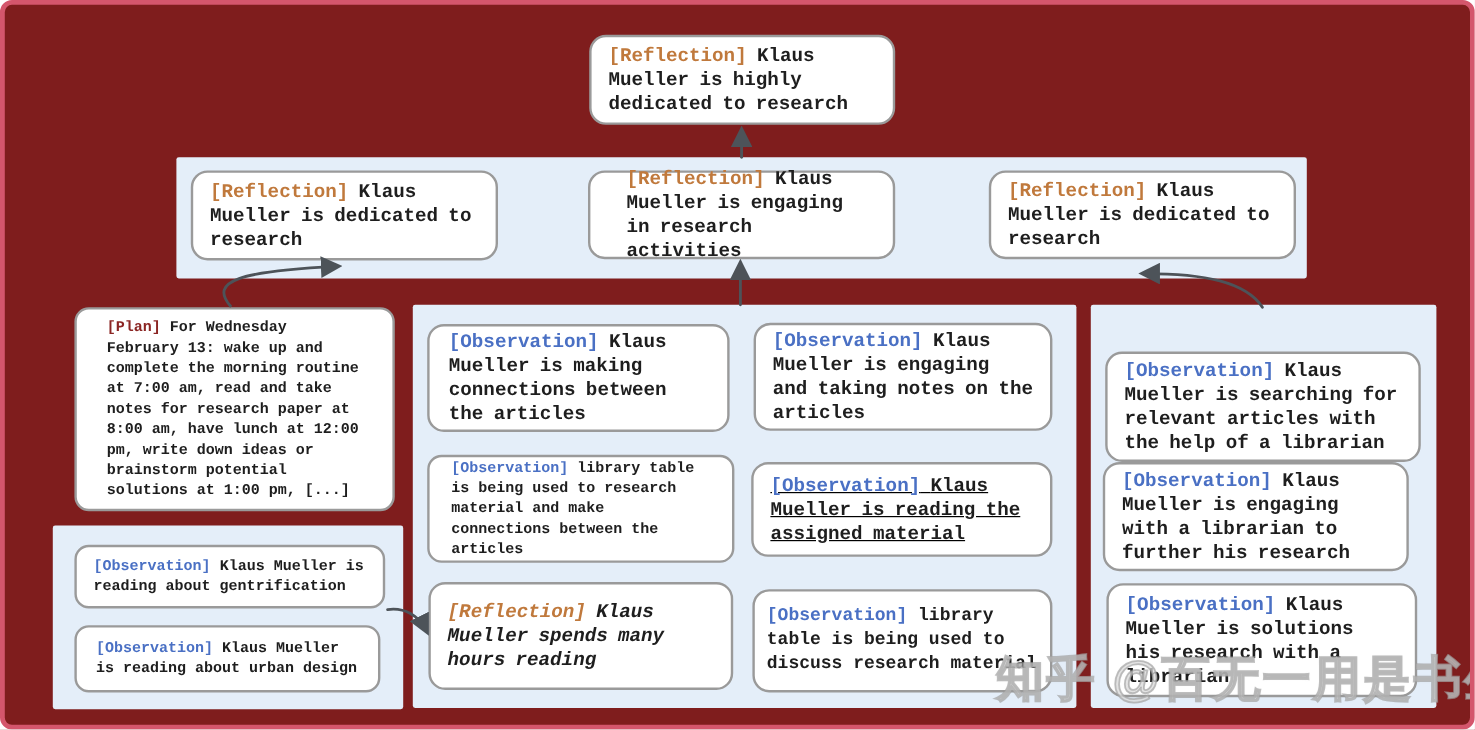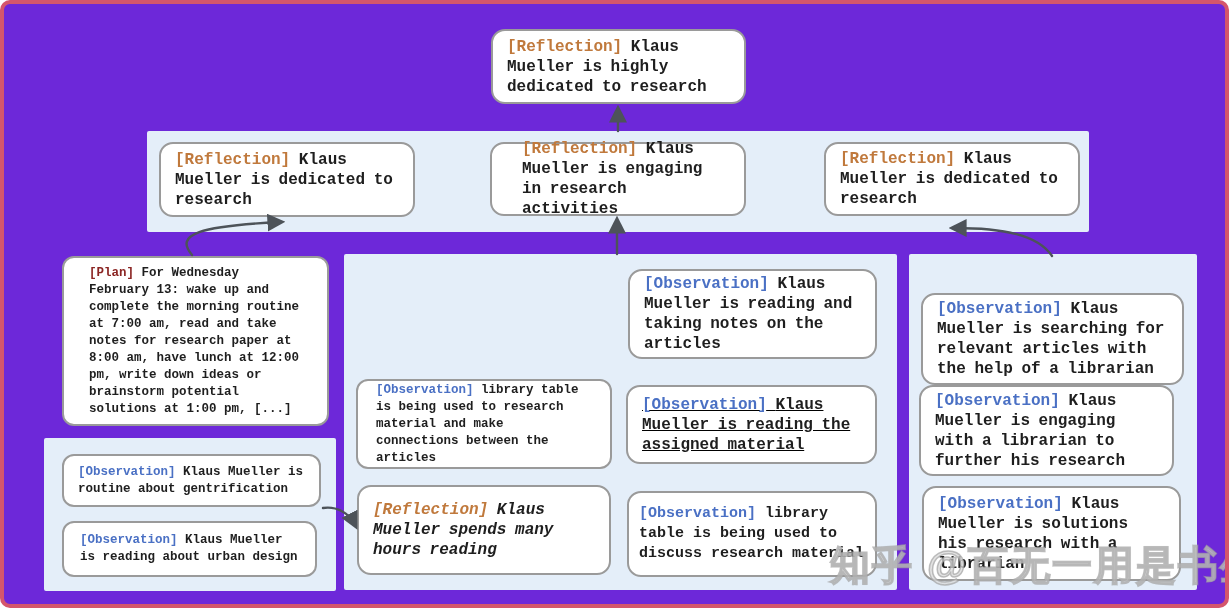--- a/index.html
+++ b/index.html
@@ -1,20 +1,20 @@
 <!DOCTYPE html>
 <html><head>
 <meta charset="utf-8">
 <style>
   html,body{margin:0;padding:0;background:#ffffff;}
   .frame{
     position:relative;
     width:1229px;height:608px;
     box-sizing:border-box;
-    background:#6d28d9;
+    background:#7f1d1d;
     border:4px solid #d4566c;
     border-radius:10px;
     overflow:hidden;
     font-family:"Liberation Mono","DejaVu Sans Mono",monospace;
   }
   .band{
     position:absolute;
     background:#e4eef9;
     border-radius:2px;
   }
@@ -102,39 +102,43 @@
       <span>Klaus Mueller is dedicated to research</span></p>
   </div>
 
   <div class="node sm" style="left:58px;top:252px;width:267px;height:170px;padding:8px 25px;justify-content:center;">
     <p><span class="tag-plan">[Plan]</span>
       <span>For Wednesday February 13: wake up and complete the morning routine at 7:00 am, read and take notes for research paper at 8:00 am, have lunch at 12:00 pm, write down ideas or brainstorm potential solutions at 1:00 pm, [...]</span></p>
   </div>
 
   <div class="node sm" style="left:58px;top:450px;width:259px;height:53px;">
     <p><span class="tag-observation">[Observation]</span>
-      <span>Klaus Mueller is routine about gentrification</span></p>
+      <span>Klaus Mueller is reading about gentrification</span></p>
   </div>
   <div class="node sm" style="left:58px;top:517px;width:255px;height:56px;padding:16px 16px;">
     <p><span class="tag-observation">[Observation]</span>
       <span>Klaus Mueller is reading about urban design</span></p>
   </div>
 
+  <div class="node" style="left:352px;top:266px;width:252px;height:90px;padding:8px 16px;">
+    <p><span class="tag-observation">[Observation]</span>
+      <span>Klaus Mueller is making connections between the articles</span></p>
+  </div>
   <div class="node sm" style="left:352px;top:375px;width:256px;height:90px;padding:8px 18px;">
     <p><span class="tag-observation">[Observation]</span>
       <span>library table is being used to research material and make connections between the articles</span></p>
   </div>
   <div class="node" style="left:353px;top:481px;width:254px;height:90px;font-style:italic;">
     <p><span class="tag-reflection">[Reflection]</span>
       <span>Klaus Mueller spends many hours reading</span></p>
   </div>
 
   <div class="node" style="left:624px;top:265px;width:249px;height:90px;">
     <p><span class="tag-observation">[Observation]</span>
-      <span>Klaus Mueller is reading and taking notes on the articles</span></p>
+      <span>Klaus Mueller is engaging and taking notes on the articles</span></p>
   </div>
   <div class="node" style="left:622px;top:381px;width:251px;height:79px;text-decoration:underline;">
     <p><span class="tag-observation">[Observation]</span>
       <span>Klaus Mueller is reading the assigned material</span></p>
   </div>
   <div class="node md" style="left:623px;top:487px;width:250px;height:86px;padding:8px 10px;">
     <p><span class="tag-observation">[Observation]</span>
       <span>library table is being used to discuss research material</span></p>
   </div>
 

